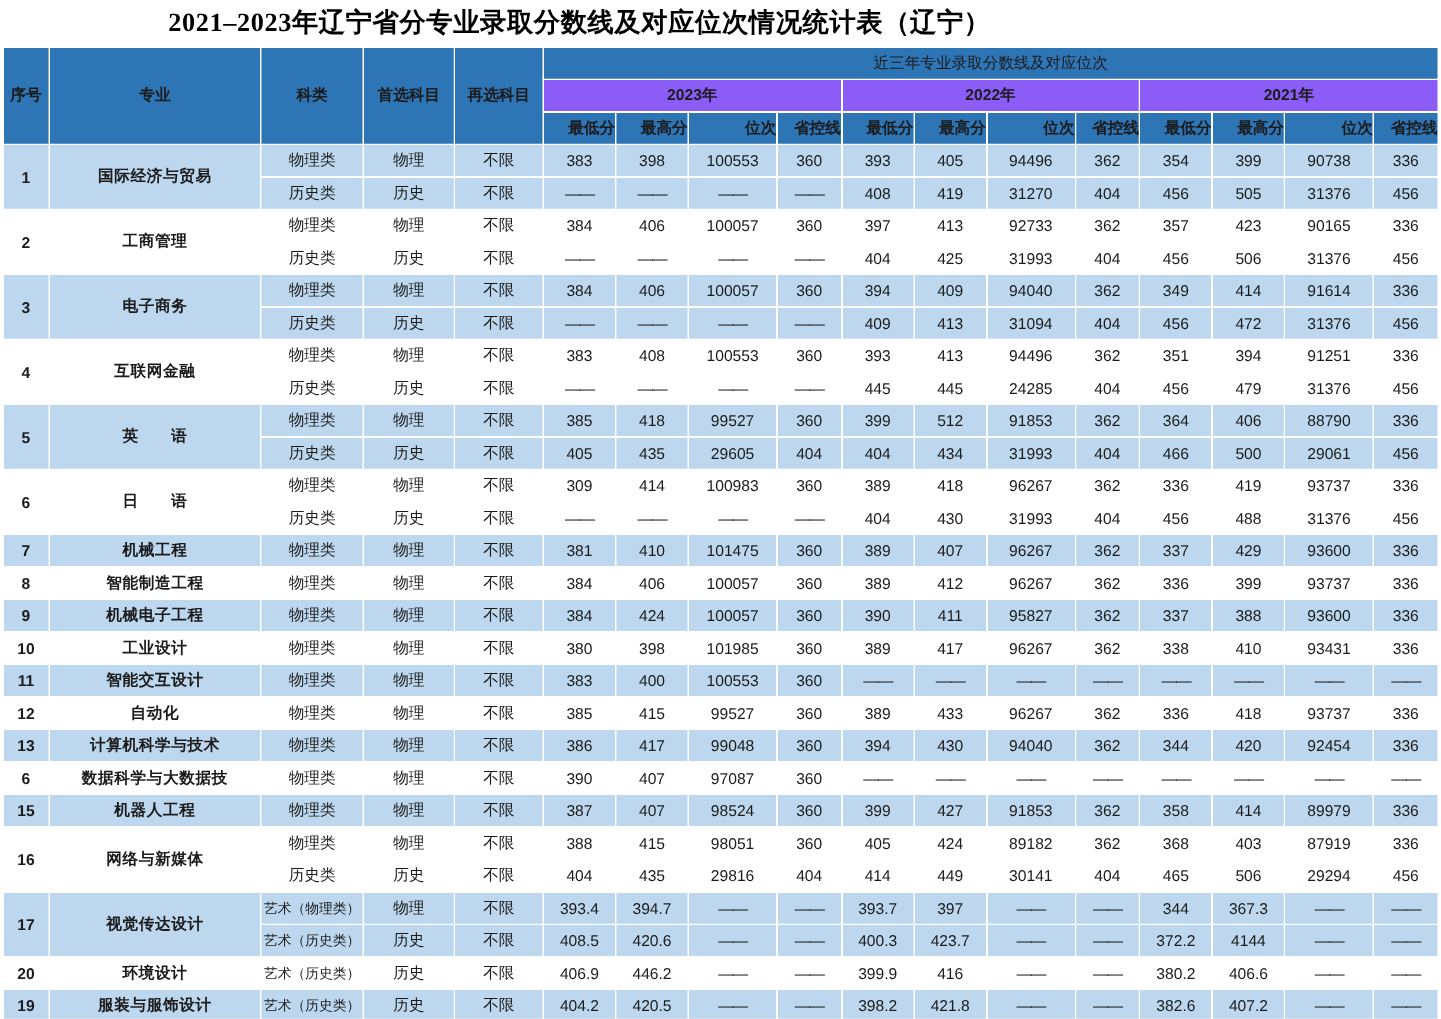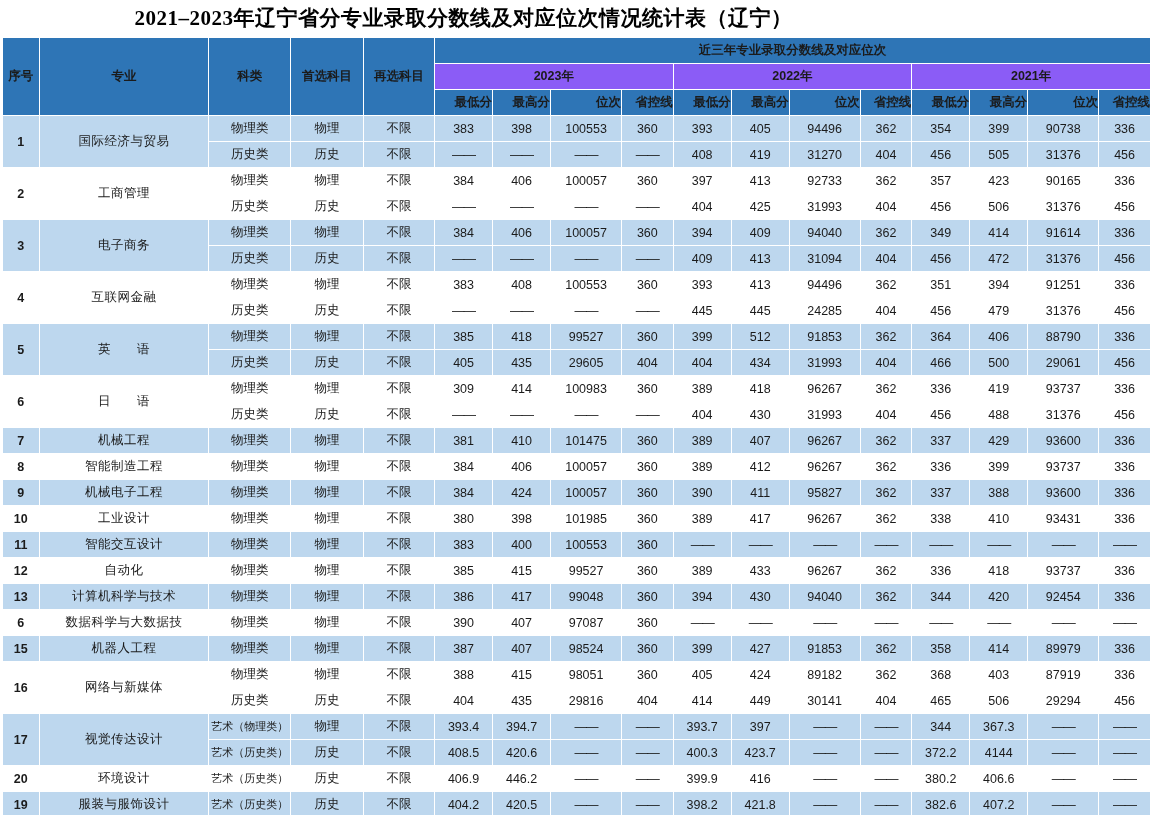--- a/index.html
+++ b/index.html
@@ -53,40 +53,40 @@
     font-size: 13px;
     font-family: "Liberation Serif", serif;
   }
   .hdr.sm {
     font-size: 12.5px;
     text-align: right;
   }
   .hdr-band {
     background: #2e75b6;
     color: #ffffff;
-    font-weight: bold;
+    font-weight: normal;
     font-size: 13px;
     font-family: "Liberation Serif", serif;
   }
   .hdr-year {
     background: #8b5cf6;
     color: #ffffff;
     font-weight: bold;
     font-size: 14px;
     font-family: "Liberation Serif", serif;
   }
   
   .c-blue {
     background: #bdd7ee;
   }
   .c-white {
     background: #ffffff;
   }
   .major {
-    font-weight: normal;
+    font-weight: bold;
     font-size: 14px;
     font-family: "Liberation Serif", serif;
     letter-spacing: 0.5px;
   }
   .idx {
     font-weight: bold;
     font-size: 13px;
     font-family: "Liberation Serif", serif;
   }
   .kl {

